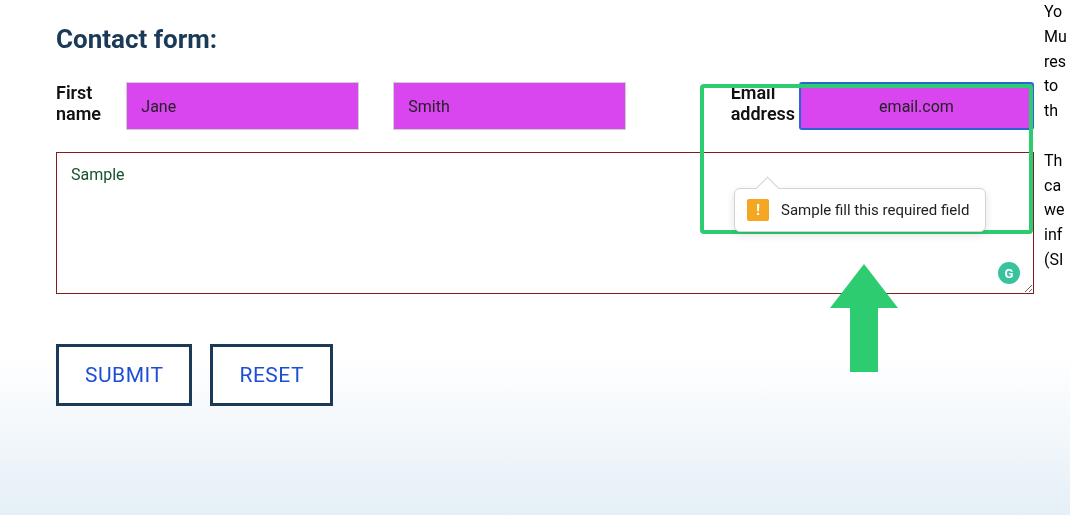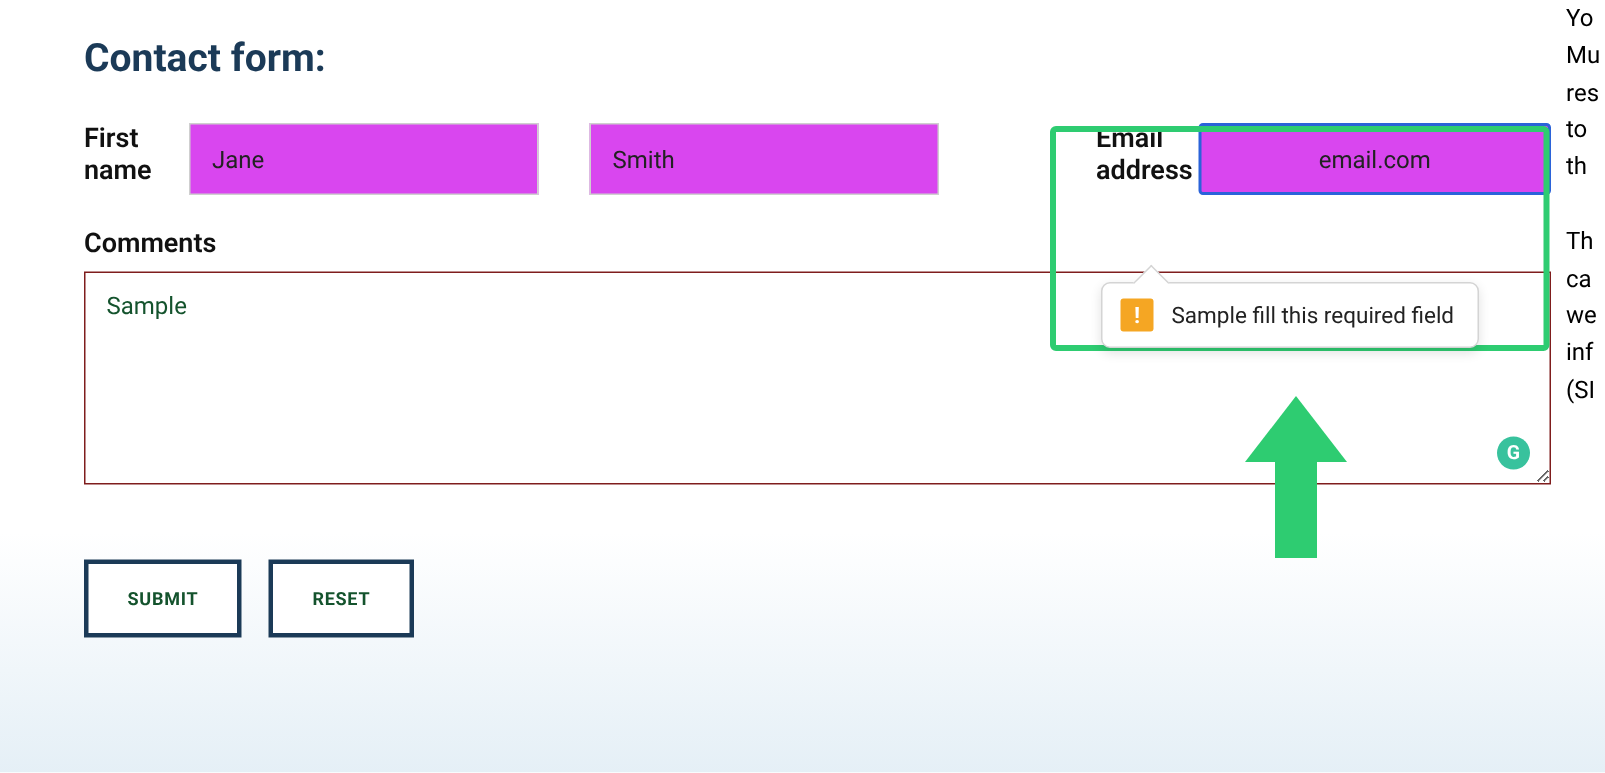--- a/index.html
+++ b/index.html
@@ -94,23 +94,23 @@
       font-size: 13px;
     }
     .button-row {
       display: flex;
       gap: 18px;
       margin-top: 46px;
     }
     .btn {
       border: 3px solid #1b3a57;
       background: #fff;
-      color: #14532d;
-      font-weight: 700;
-      font-size: 12px;
+      color: #1d4ed8;
+      font-weight: 400;
+      font-size: 21px;
       letter-spacing: 0.5px;
       padding: 16px 26px;
       cursor: pointer;
       font-family: inherit;
     }
     .highlight-box {
       position: absolute;
       border: 4px solid #2ecc71;
       border-radius: 4px;
       pointer-events: none;
@@ -209,21 +209,20 @@
     <div class="field">
       <input class="text-input" type="text" value="Smith" style="">
     </div>
     <div class="field">
       <label class="field-label">Email address</label>
       <input class="text-input focused" type="text" value="email.com" style="">
     </div>
   </div>
 
   <div>
-    <div class="comments-label">Comments</div>
     <div class="textarea-wrap">
       <textarea class="textarea" style="">Sample</textarea>
       <div class="grammarly-badge">
         <span>G</span>
       </div>
     </div>
   </div>
 
   <div class="button-row">
     <button class="btn">SUBMIT</button>

